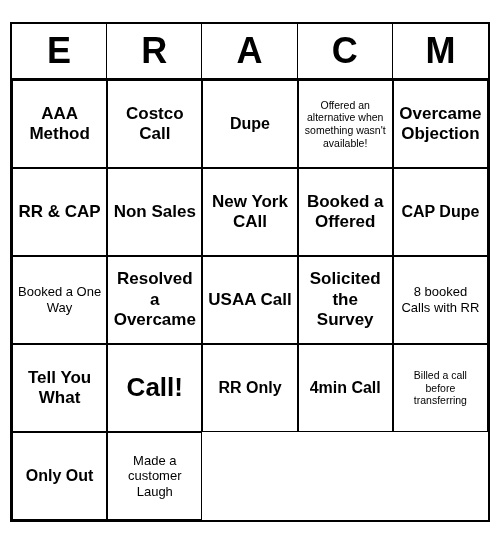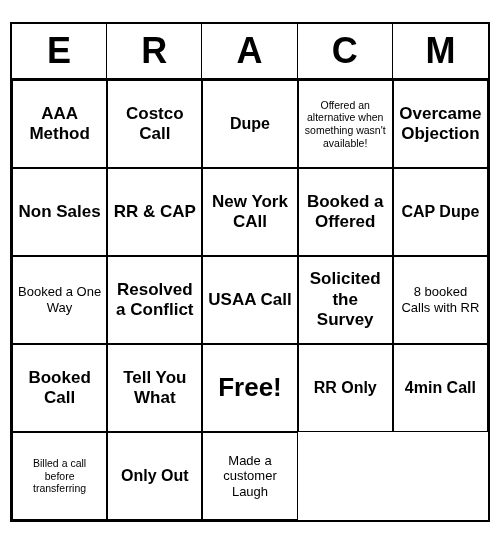--- a/index.html
+++ b/index.html
@@ -78,57 +78,54 @@
       <div class="cell">
         <span class="cell-text large">Dupe</span>
       </div>
       <div class="cell">
         <span class="cell-text xsmall">Offered an alternative when something wasn't available!</span>
       </div>
       <div class="cell">
         <span class="cell-text medium">Overcame Objection</span>
       </div>
       <div class="cell">
-        <span class="cell-text medium">Non Sales</span>
+        <span class="cell-text medium">RR &amp; CAP</span>
       </div>
       <div class="cell">
-        <span class="cell-text medium">RR &amp; CAP</span>
+        <span class="cell-text medium">Non Sales</span>
       </div>
       <div class="cell">
         <span class="cell-text medium">New York CAll</span>
       </div>
       <div class="cell">
         <span class="cell-text medium">Booked a Offered</span>
       </div>
       <div class="cell">
         <span class="cell-text large">CAP Dupe</span>
       </div>
       <div class="cell">
         <span class="cell-text small">Booked a One Way</span>
       </div>
       <div class="cell">
-        <span class="cell-text medium">Resolved a Conflict</span>
+        <span class="cell-text medium">Resolved a Overcame</span>
       </div>
       <div class="cell">
         <span class="cell-text medium">USAA Call</span>
       </div>
       <div class="cell">
         <span class="cell-text medium">Solicited the Survey</span>
       </div>
       <div class="cell">
         <span class="cell-text small">8 booked Calls with RR</span>
       </div>
       <div class="cell">
-        <span class="cell-text medium">Booked Call</span>
-      </div>
-      <div class="cell">
         <span class="cell-text medium">Tell You What</span>
       </div>
       <div class="cell">
-        <span class="cell-text free-cell">Free!</span>
+        <span class="cell-text free-cell">Call!</span>
       </div>
       <div class="cell">
         <span class="cell-text large">RR Only</span>
       </div>
       <div class="cell">
         <span class="cell-text large">4min Call</span>
       </div>
       <div class="cell">
         <span class="cell-text xsmall">Billed a call before transferring</span>
       </div>

